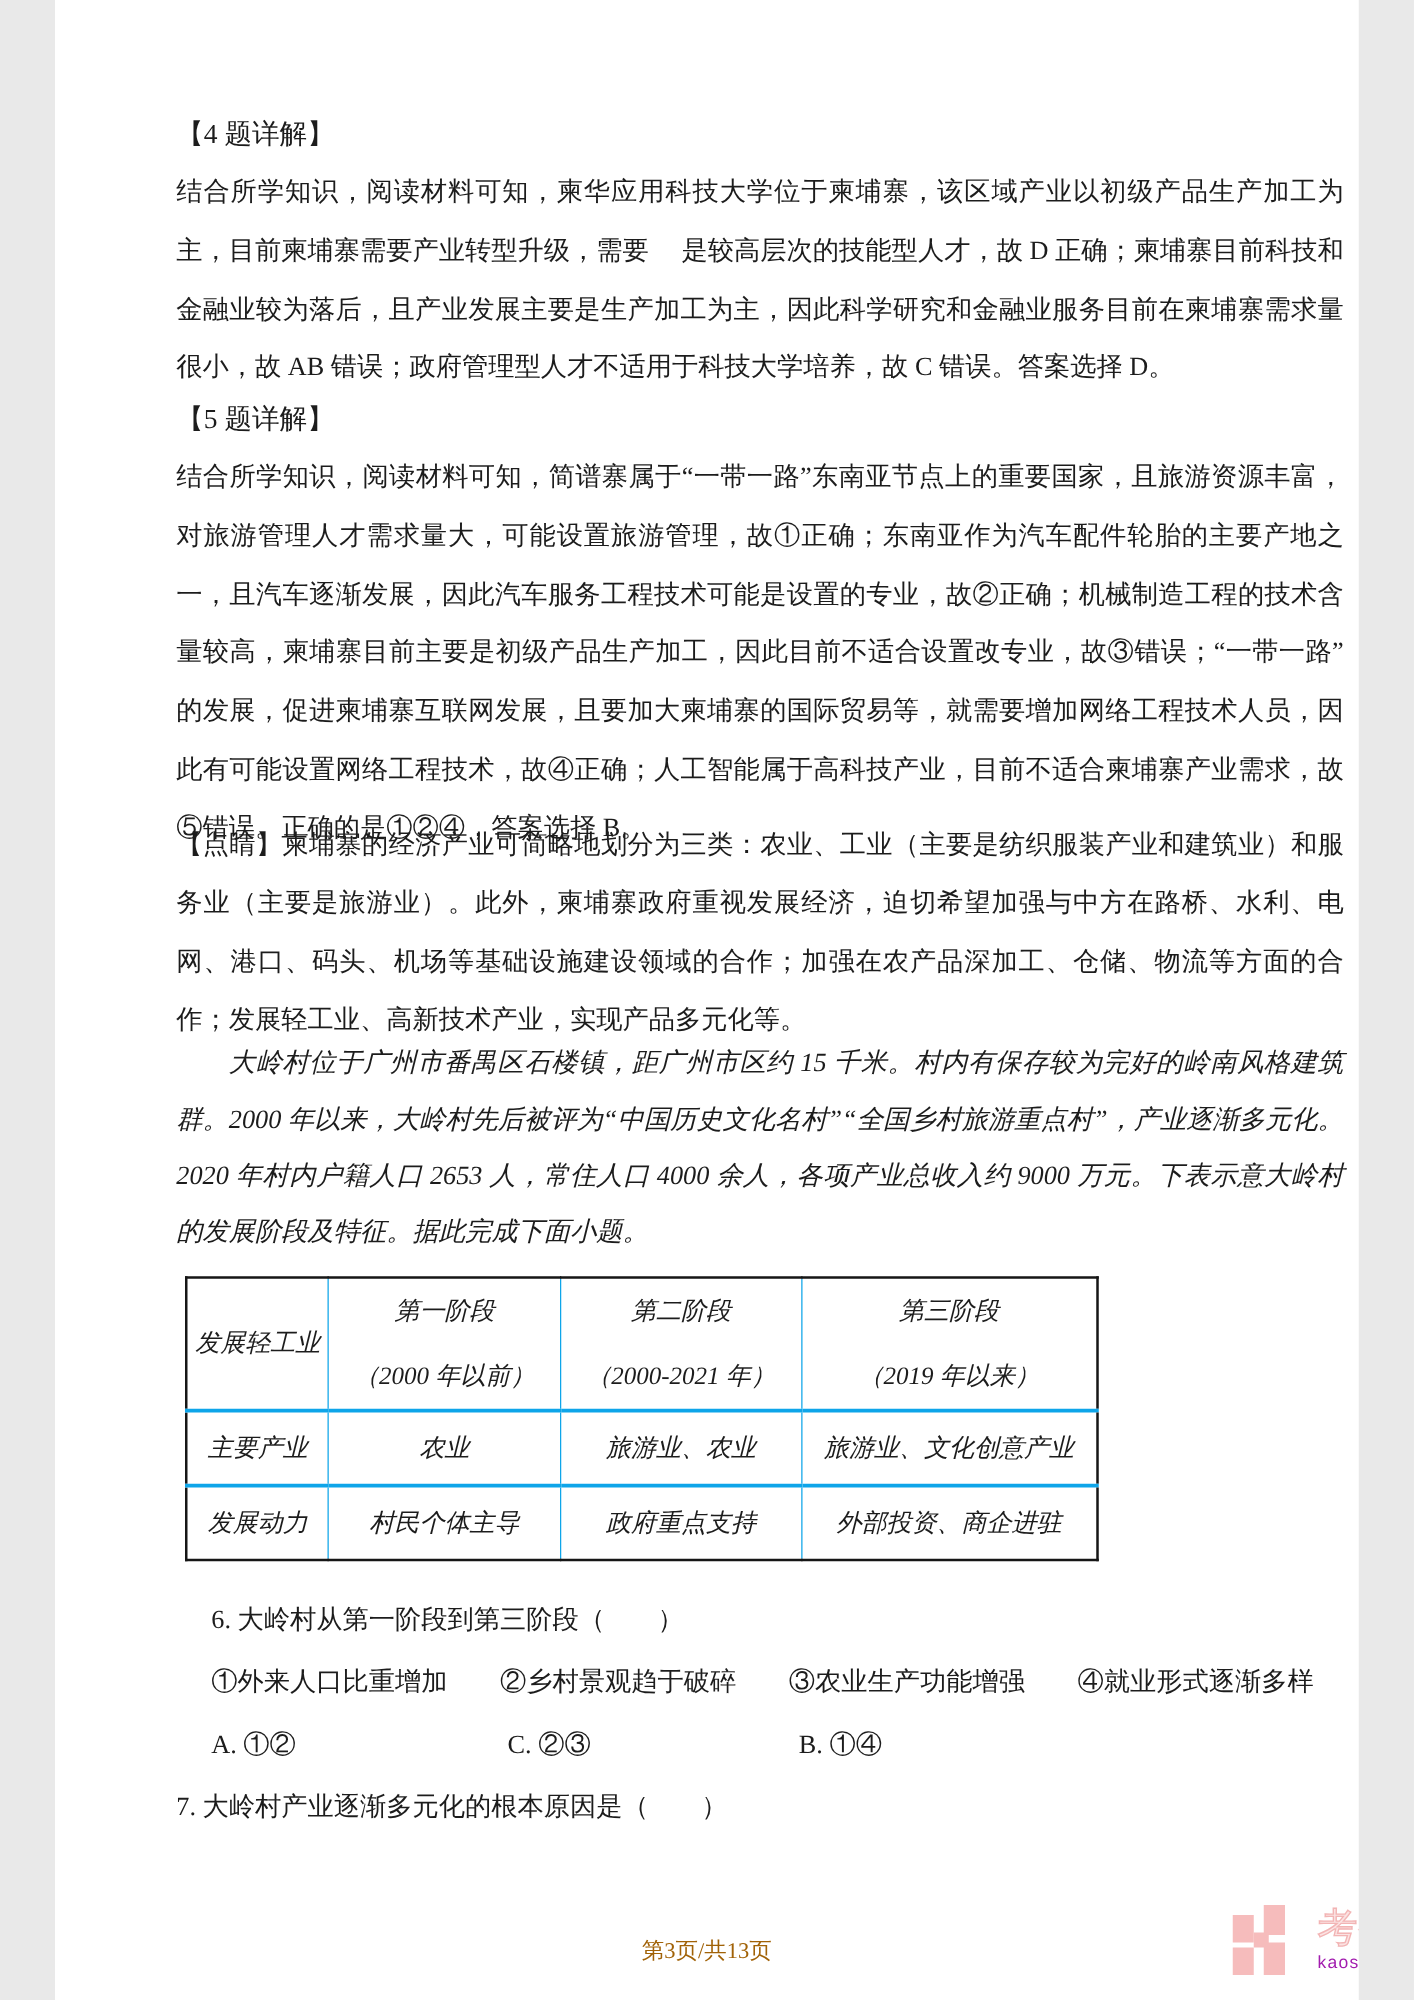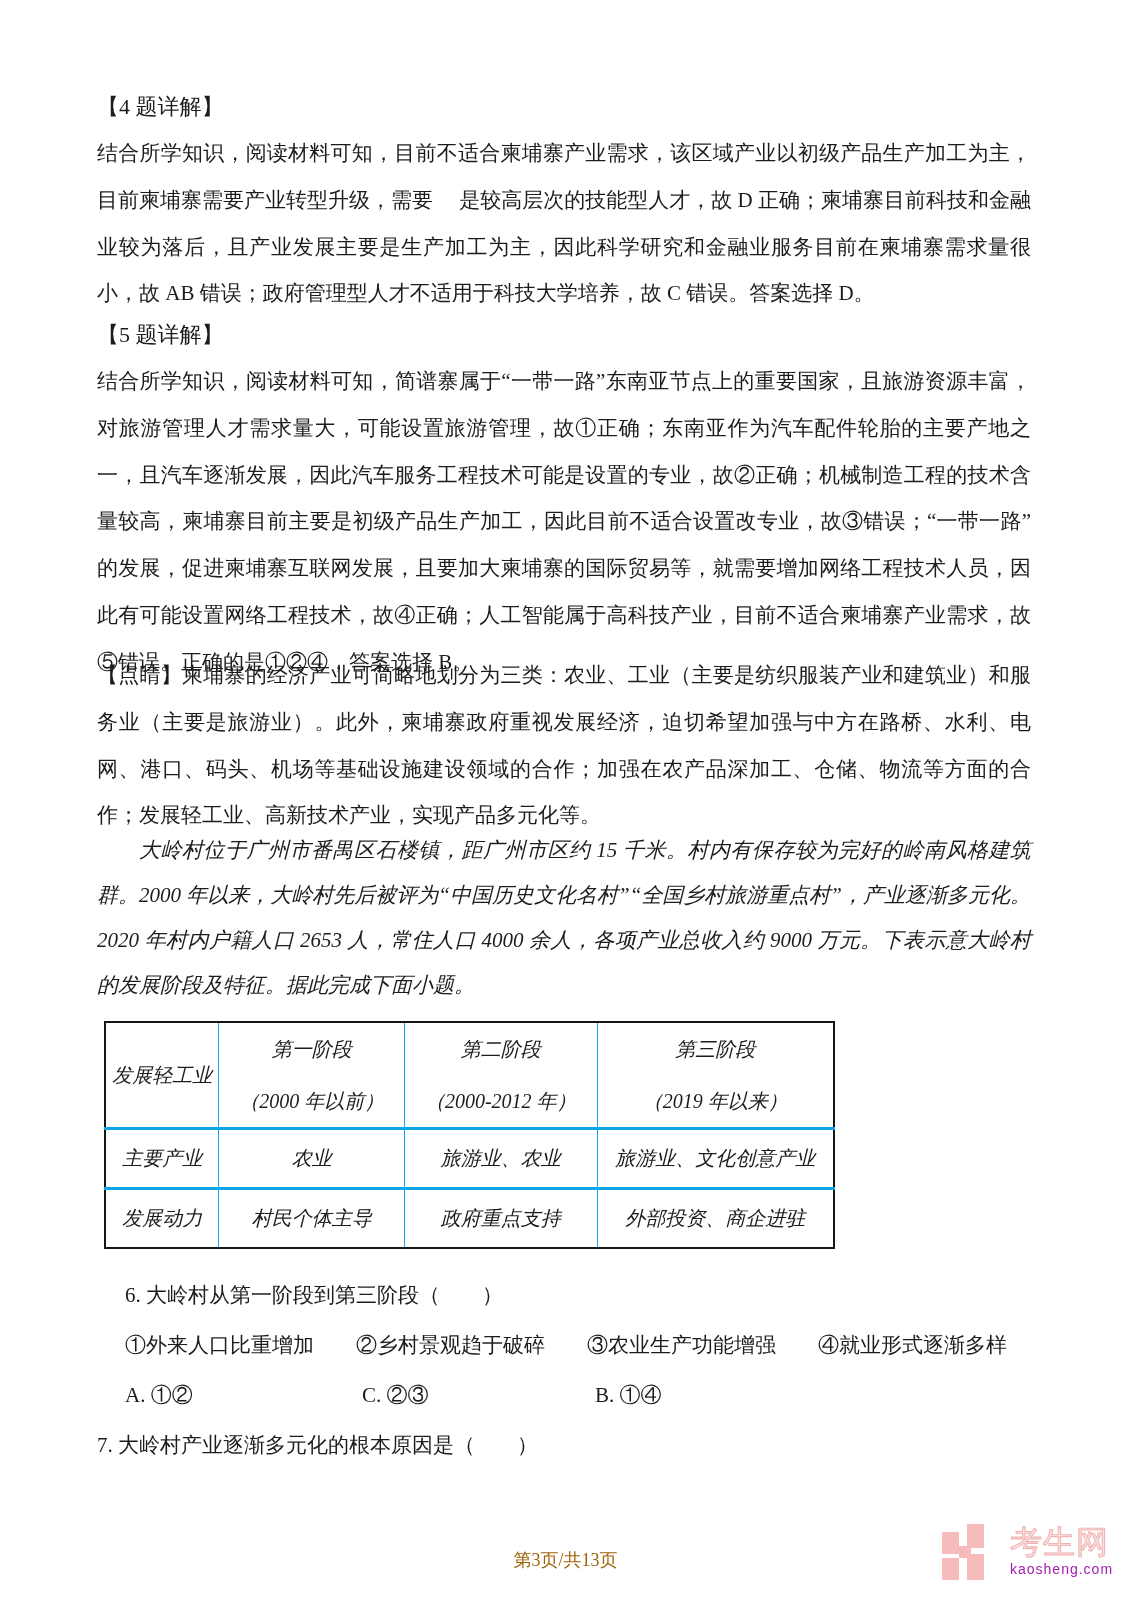--- a/index.html
+++ b/index.html
@@ -1,18 +1,18 @@
 <!DOCTYPE html>
 <html lang="zh"><head>
 <meta charset="utf-8">
 <style>
   html,body { margin:0; padding:0; background:#e9e9e9; }
   .page {
     position:relative;
-    width:1131px; height:1600px;
+    width:1043px; height:1600px;
     margin:0 auto;
     background:#ffffff;
     color:#1c1c1c;
     font-family:"Liberation Serif","DejaVu Serif",serif;
     overflow:hidden;
   }
   .abs { position:absolute; left:97px; width:934px; }
 
   .exp-header { font-size:22px; line-height:46px; font-weight:normal; margin:0; }
   .exp-body   { font-size:21px; line-height:46.8px; margin:0; text-align:justify; }
@@ -54,21 +54,21 @@
   .wm-en { font-size:14px; line-height:18px; color:#a21caf; letter-spacing:1px;
            font-family:"Liberation Sans","DejaVu Sans",sans-serif; }
 </style>
 </head>
 <body>
 
 <div class="page">
 
   <section class="abs" style="top:84px;">
     <h3 class="exp-header">【4 题详解】</h3>
-    <p class="exp-body">结合所学知识，阅读材料可知，目前不适合柬埔寨产业需求，该区域产业以初级产品生产加工为主，目前柬埔寨需要产业转型升级，需要　 是较高层次的技能型人才，故 D 正确；柬埔寨目前科技和金融业较为落后，且产业发展主要是生产加工为主，因此科学研究和金融业服务目前在柬埔寨需求量很小，故 AB 错误；政府管理型人才不适用于科技大学培养，故 C 错误。答案选择 D。</p>
+    <p class="exp-body">结合所学知识，阅读材料可知，柬华应用科技大学位于柬埔寨，该区域产业以初级产品生产加工为主，目前柬埔寨需要产业转型升级，需要　 是较高层次的技能型人才，故 D 正确；柬埔寨目前科技和金融业较为落后，且产业发展主要是生产加工为主，因此科学研究和金融业服务目前在柬埔寨需求量很小，故 AB 错误；政府管理型人才不适用于科技大学培养，故 C 错误。答案选择 D。</p>
   </section>
 
   <section class="abs" style="top:312px;">
     <h3 class="exp-header">【5 题详解】</h3>
     <p class="exp-body">结合所学知识，阅读材料可知，简谱寨属于“一带一路”东南亚节点上的重要国家，且旅游资源丰富，对旅游管理人才需求量大，可能设置旅游管理，故①正确；东南亚作为汽车配件轮胎的主要产地之一，且汽车逐渐发展，因此汽车服务工程技术可能是设置的专业，故②正确；机械制造工程的技术含量较高，柬埔寨目前主要是初级产品生产加工，因此目前不适合设置改专业，故③错误；“一带一路”的发展，促进柬埔寨互联网发展，且要加大柬埔寨的国际贸易等，就需要增加网络工程技术人员，因此有可能设置网络工程技术，故④正确；人工智能属于高科技产业，目前不适合柬埔寨产业需求，故⑤错误。正确的是①②④，答案选择 B。</p>
   </section>
 
   <section class="abs" style="top:652px;">
     <p class="tips-body">
       <span>【点睛】</span><span>柬埔寨的经济产业可简略地划分为三类：农业、工业（主要是纺织服装产业和建筑业）和服务业（主要是旅游业）。此外，柬埔寨政府重视发展经济，迫切希望加强与中方在路桥、水利、电网、港口、码头、机场等基础设施建设领域的合作；加强在农产品深加工、仓储、物流等方面的合作；发展轻工业、高新技术产业，实现产品多元化等。</span>
@@ -90,21 +90,21 @@
       <tr class="hdr">
         <td>
           <div class="hdr-title only">发展轻工业</div>
         </td>
         <td>
           <div class="hdr-title">第一阶段</div>
           <div class="hdr-period">（2000 年以前）</div>
         </td>
         <td>
           <div class="hdr-title">第二阶段</div>
-          <div class="hdr-period">（2000-2012 年）</div>
+          <div class="hdr-period">（2000-2021 年）</div>
         </td>
         <td>
           <div class="hdr-title">第三阶段</div>
           <div class="hdr-period">（2019 年以来）</div>
         </td>
       </tr>
       <tr class="data">
         <td>主要产业</td>
         <td>农业</td>
         <td>旅游业、农业</td>

